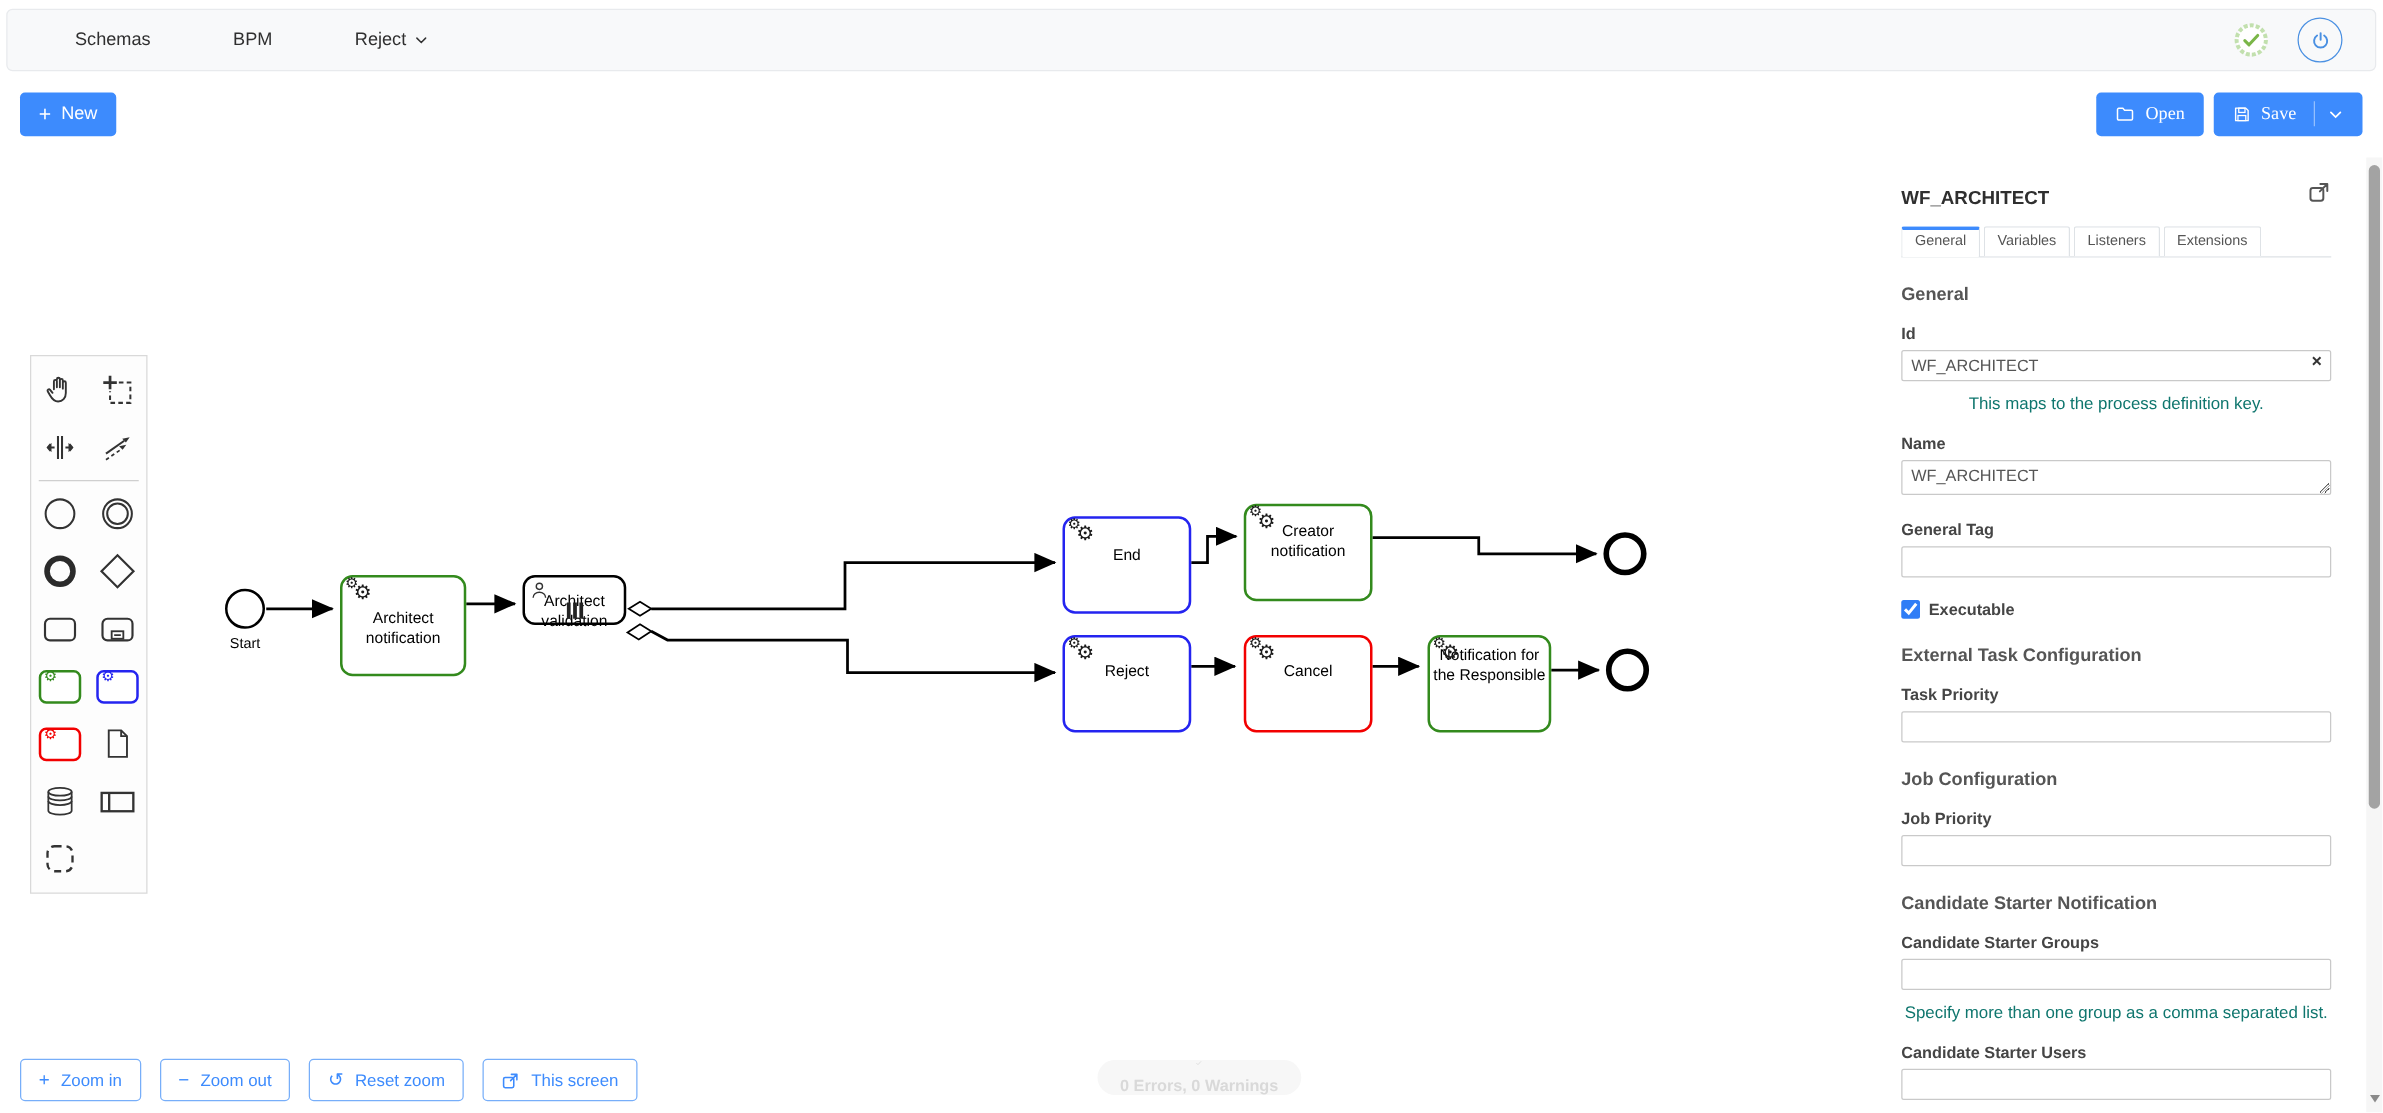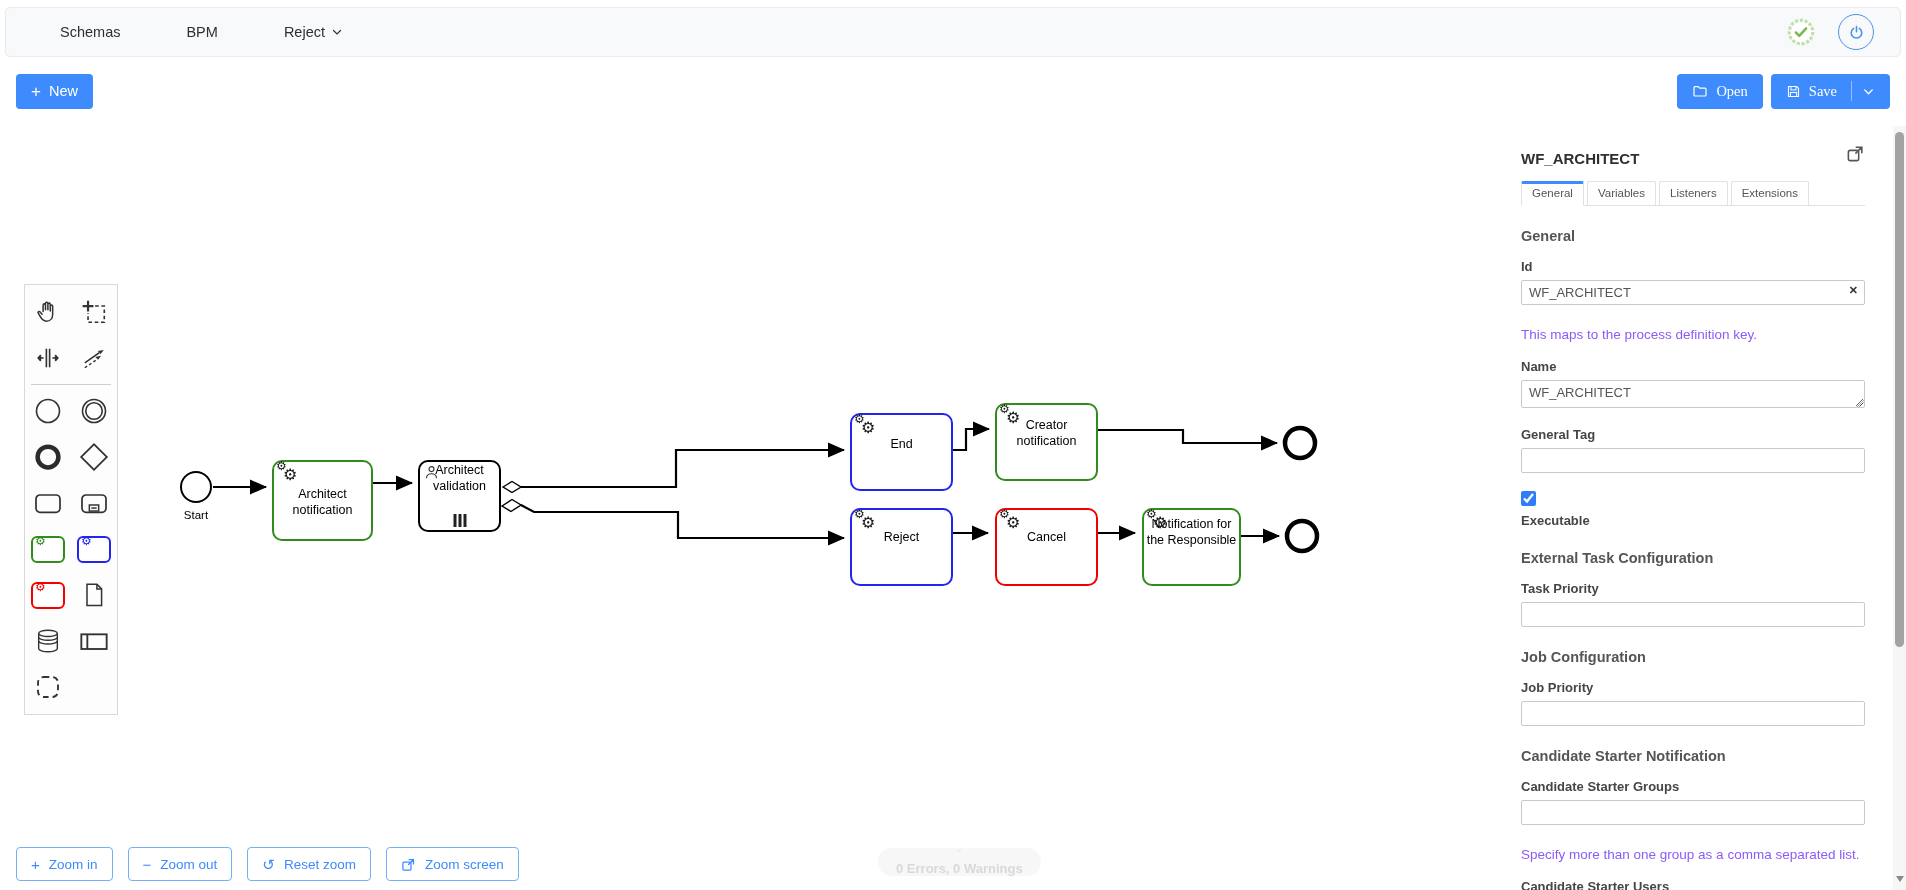--- a/index.html
+++ b/index.html
@@ -69,25 +69,25 @@
   .tab{border:1px solid #dee2e6;border-bottom:none;background:#fff;color:#555;font-size:11.5px;
     padding:5px 10px 6px;border-radius:2px 2px 0 0;margin-bottom:0;cursor:pointer;}
   .tab.active{border-top:3px solid #3d8bfd;padding-top:3px;margin-bottom:-1px;border-bottom:1px solid #fff;}
   .section-h{font-size:14.5px;font-weight:bold;color:#555;margin-top:22px;}
   .field-label{font-size:13px;font-weight:bold;color:#454545;margin-top:15px;}
   .tinput{width:100%;box-sizing:border-box;height:25px;border:1px solid #c9c9c9;border-radius:2px;
     font-size:13px;color:#555;font-family:inherit;padding:2px 22px 2px 7px;margin-top:6px;background:#fff;}
   .tinput.plain{padding-right:7px;}
   .input-wrap{position:relative;}
   .clear-x{position:absolute;right:7px;top:11px;font-size:11px;font-weight:bold;color:#333;cursor:pointer;line-height:1;}
-  .helper{font-size:13.5px;color:#8b5cf6;margin-top:20px;line-height:19px;}
+  .helper{font-size:13.5px;color:#0f766e;margin-top:8px;line-height:19px;text-align:center;}
   textarea.tarea{width:100%;box-sizing:border-box;height:28px;border:1px solid #c9c9c9;border-radius:2px;
     font-size:13px;color:#555;font-family:inherit;padding:4px 7px;margin-top:6px;resize:vertical;
     background:linear-gradient(135deg,transparent 0 62%,#aaa 62% 66%,transparent 66% 74%,#aaa 74% 78%,transparent 78%) bottom right/10px 10px no-repeat;}
-  .check-row{display:flex;align-items:flex-start;gap:7px;margin-top:18px;flex-direction:column;}
+  .check-row{display:flex;align-items:flex-end;gap:7px;margin-top:18px;}
   .check-row input{width:15px;height:15px;accent-color:#2f7df6;margin:0;}
   .check-row .field-label{margin-top:0;}
   
   .sb-track{position:absolute;left:1893px;top:126px;width:13px;height:764px;background:#f6f6f6;}
   .sb-thumb{position:absolute;left:1895px;top:132px;width:9px;height:515px;background:#a3a3a3;border-radius:5px;}
   .sb-down{position:absolute;left:1896px;top:876px;width:0;height:0;
     border-left:4.5px solid transparent;border-right:4.5px solid transparent;border-top:6px solid #8a8a8a;}
 </style>
 </head>
 <body>
@@ -177,21 +177,21 @@
   <div class="start-label" style="left:177px;top:383px;width:38px;text-align:center;">Start</div>
 
   <div class="node" style="left:272px;top:334px;width:101px;height:81px;border-color:#338a1d;padding-top:24px;">
     <span class="gear">
         <span class="g1">⚙</span>
         <span class="g2">⚙</span>
       </span>
     <span>Architect notification</span>
   </div>
 
-  <div class="node" style="left:418px;top:334px;width:83px;height:72px;border-color:#000;">
+  <div class="node" style="left:418px;top:334px;width:83px;height:40px;border-color:#000;padding-top:11px;">
     <svg class="usericon" width="15" height="15" viewBox="0 0 24 24">
       <circle cx="12" cy="6.5" r="4" fill="none" stroke="#333" stroke-width="1.8"></circle>
       <path d="M4 21a8 7 0 0 1 16 0" fill="none" stroke="#333" stroke-width="1.8"></path>
     </svg>
     <span>Architect validation</span>
     <span class="mi-marker">
         <span></span>
         <span></span>
         <span></span>
       </span>
@@ -358,21 +358,21 @@
   </button>
   <button class="obtn">
     <span class="sym">↺</span>
     <span>Reset zoom</span>
   </button>
   <button class="obtn">
     <svg width="15" height="15" viewBox="0 0 24 24">
       <rect x="3" y="8" width="13" height="13" rx="2" fill="none" stroke="#3d8bfd" stroke-width="2"></rect>
       <path d="M13 4h7v7M20 4l-8 8" fill="none" stroke="#3d8bfd" stroke-width="2" stroke-linecap="round" stroke-linejoin="round"></path>
     </svg>
-    <span>Zoom screen</span>
+    <span>This screen</span>
   </button>
 </div>
 
 <div class="status-pill">
   <svg width="14" height="14" viewBox="0 0 24 24">
       <path d="M4 13l5 5L20 6" fill="none" stroke="#d9d9d9" stroke-width="3" stroke-linecap="round" stroke-linejoin="round"></path>
     </svg>
   <span>0 Errors, 0 Warnings</span>
 </div>
 

